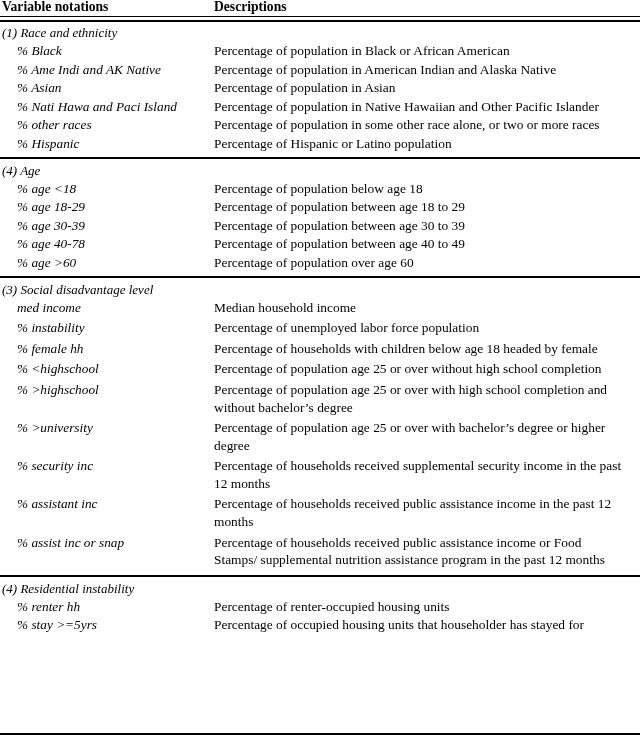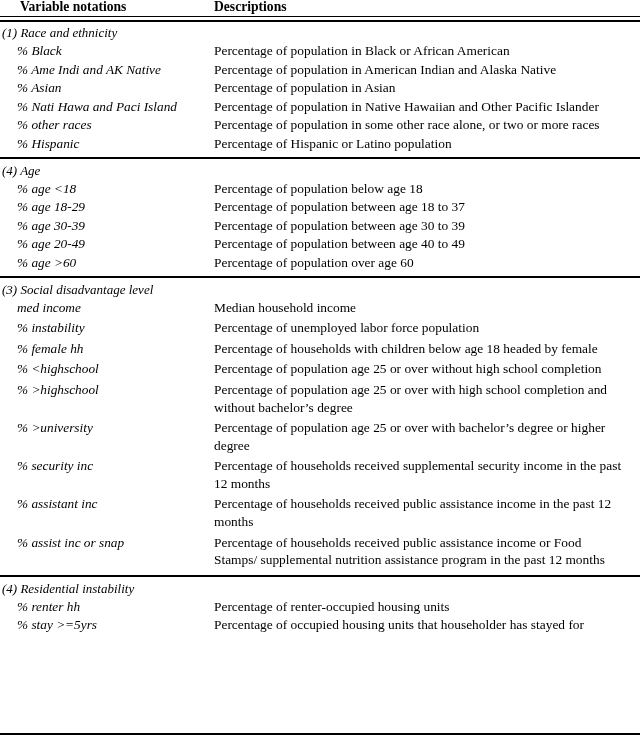--- a/index.html
+++ b/index.html
@@ -32,21 +32,21 @@
 
   
   thead th {
     text-align: left;
     font-weight: bold;
     font-size: 13.6px;
     padding: 0 0 2px 0;
     vertical-align: bottom;
     line-height: 14px;
   }
-  thead th.th-notation { padding-left: 20px; }
+  thead th.th-notation { padding-left: 2px; }
   thead th.th-desc { padding-left: 2px; }
   tr.header-row th {
     border-bottom: 1px solid #000;
   }
   tr.rule-under-head td {
     padding: 0;
     height: 3px;
     line-height: 0;
     font-size: 0;
     border-bottom: 2px solid #000;
@@ -157,28 +157,28 @@
         </tr>
         <tr class="section-row">
           <td class="sec-title" colspan="2">(4) Age</td>
         </tr>
         <tr class="data-row">
           <td class="notation">% age &lt;18</td>
           <td class="desc">Percentage of population below age 18</td>
         </tr>
         <tr class="data-row">
           <td class="notation">% age 18-29</td>
-          <td class="desc">Percentage of population between age 18 to 37</td>
+          <td class="desc">Percentage of population between age 18 to 29</td>
         </tr>
         <tr class="data-row">
           <td class="notation">% age 30-39</td>
           <td class="desc">Percentage of population between age 30 to 39</td>
         </tr>
         <tr class="data-row">
-          <td class="notation">% age 20-49</td>
+          <td class="notation">% age 40-78</td>
           <td class="desc">Percentage of population between age 40 to 49</td>
         </tr>
         <tr class="data-row">
           <td class="notation">% age &gt;60</td>
           <td class="desc">Percentage of population over age 60</td>
         </tr>
         <tr class="sep-row">
           <td colspan="2">
             <div class="seprule"></div>
           </td>

